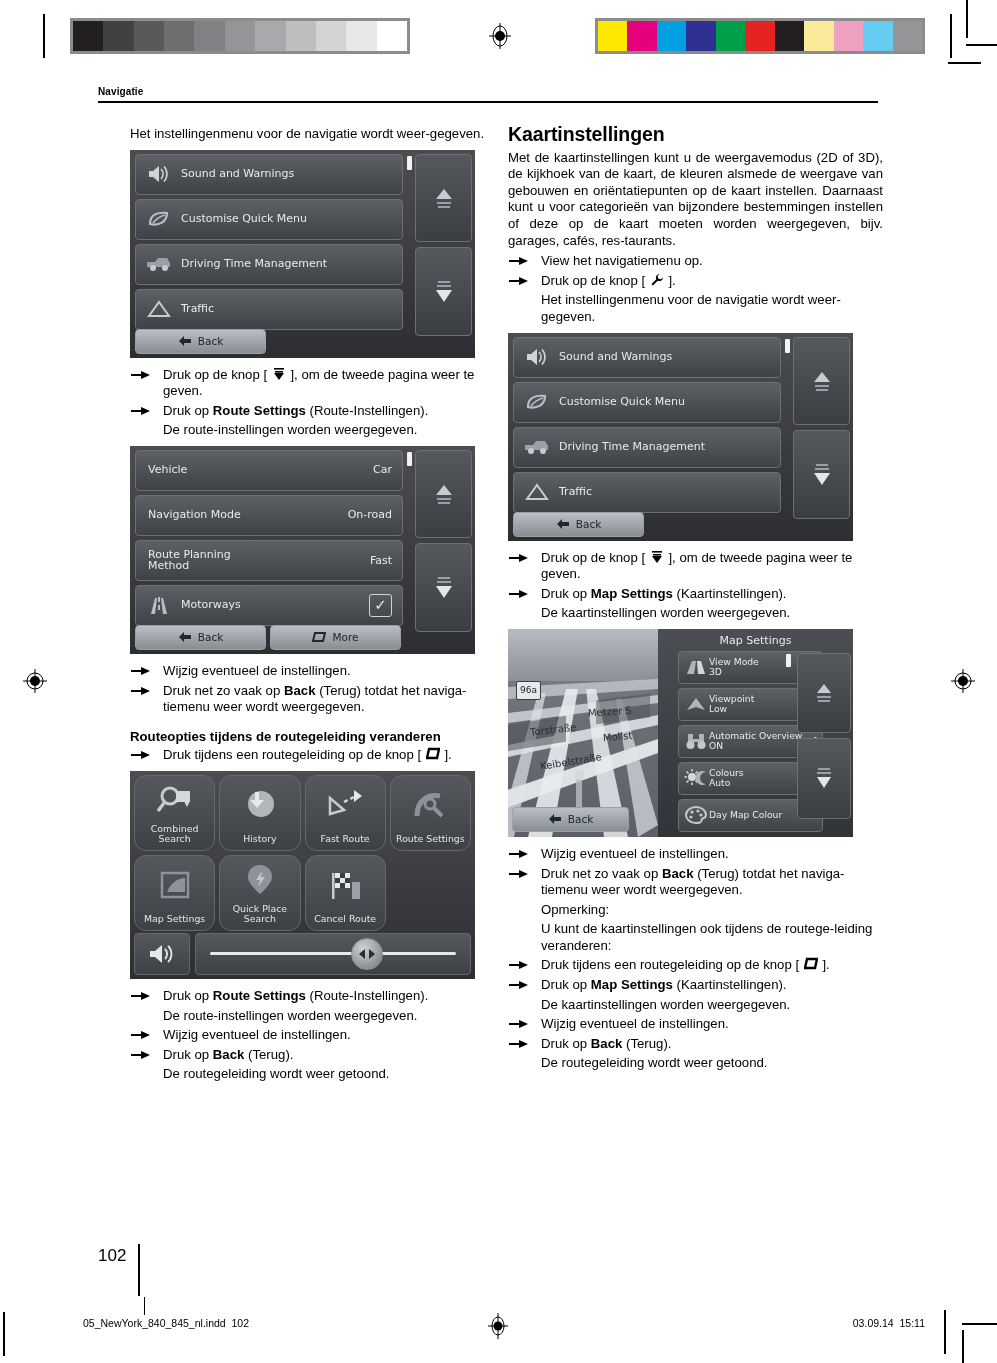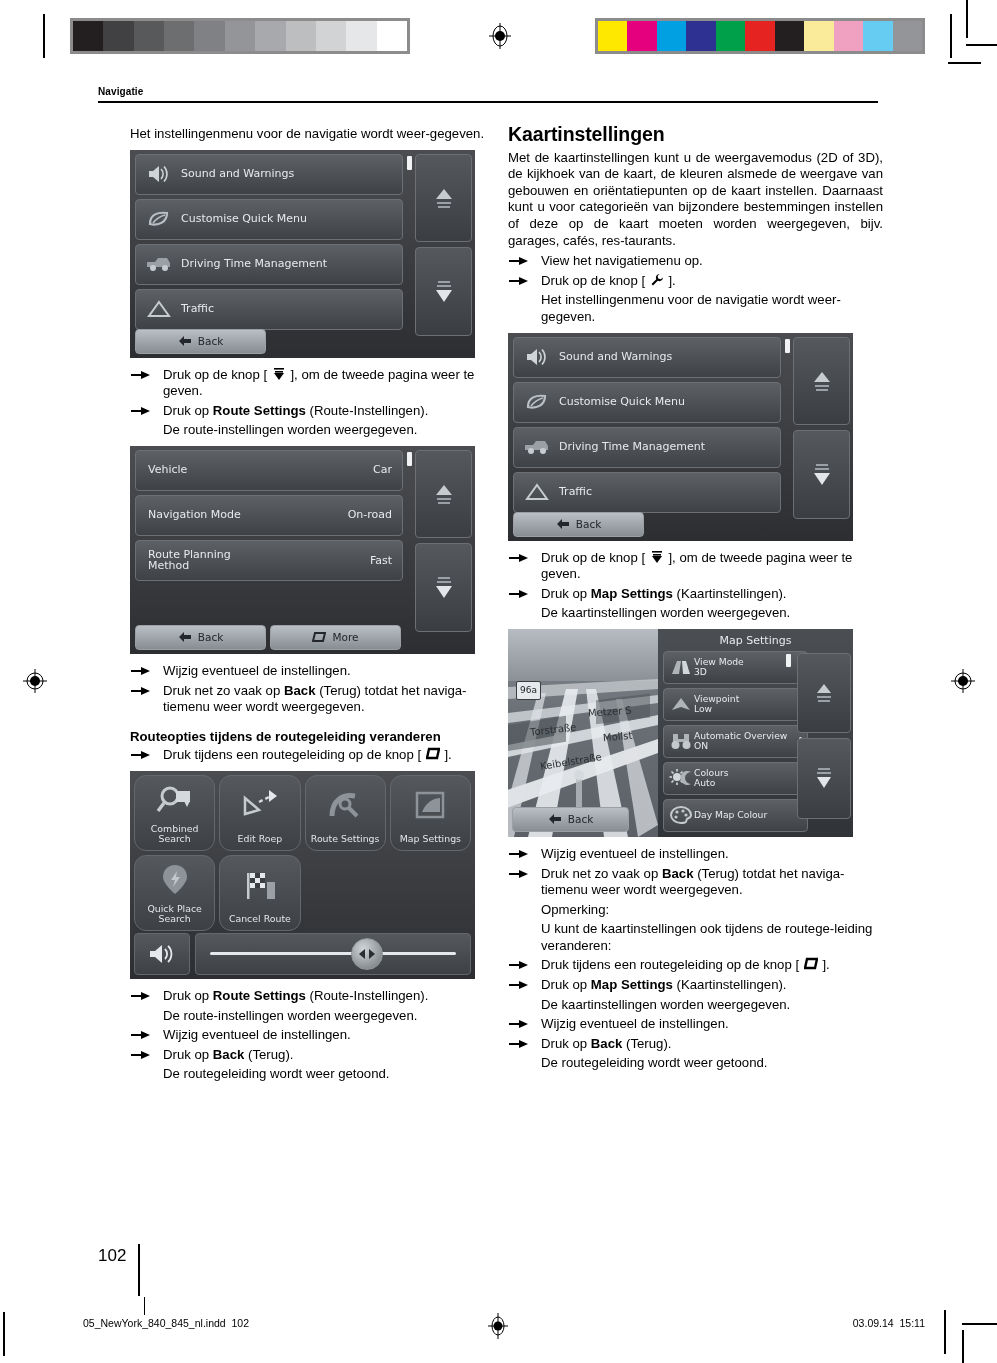--- a/index.html
+++ b/index.html
@@ -340,21 +340,21 @@
     background: linear-gradient(#4b4f53, #303438);
   }
   .ms-title {
     text-align: center;
     color: #e8eaec;
     font-size: 11px;
     padding: 4px 0 3px 0;
   }
   .ms-rows {
     position: absolute;
-    left: 5px; top: 22px;
+    left: 20px; top: 22px;
     width: 145px;
   }
   .ms-row {
     height: 33px;
     margin-bottom: 4px;
     border-radius: 4px;
     border: 1px solid #6c7074;
     background: linear-gradient(#5d6165, #3e4246);
     display: flex;
     align-items: center;
@@ -610,20 +610,32 @@
         </div>
         <div class="mrow">
           <span class="label" style="padding-left:4px">Navigation Mode</span>
           <span class="value">On-road</span>
         </div>
         <div class="mrow two-line">
           <span class="label" style="padding-left:4px">Route Planning
 Method</span>
           <span class="value">Fast</span>
         </div>
+        <div class="mrow">
+          <span class="ico">
+            <svg width="26" height="22" viewBox="0 0 26 22">
+              <path d="M5 20 L9 4 L11 4 L9 20 z" fill="#b8bec3"></path>
+              <path d="M21 20 L17 4 L15 4 L17 20 z" fill="#b8bec3"></path>
+              <rect x="12" y="3" width="2" height="5" fill="#b8bec3"></rect>
+              <rect x="12" y="11" width="2" height="5" fill="#b8bec3"></rect>
+            </svg>
+          </span>
+          <span class="label">Motorways</span>
+          <span class="chk">✓</span>
+        </div>
       </div>
       <div class="thumb-mark"></div>
       <div class="scroll-col">
         <div class="scroll-up">
           <svg width="26" height="30" viewBox="0 0 26 30">
             <path d="M13 6 L21 16 L5 16 z" fill="#c6cbcf"></path>
             <rect x="6" y="19" width="14" height="2" fill="#9aa0a5"></rect>
             <rect x="7" y="23" width="12" height="2" fill="#9aa0a5"></rect>
           </svg>
         </div>
@@ -698,27 +710,36 @@
               <line x1="8" y1="20" x2="2" y2="28" stroke="#c6cbcf" stroke-width="3.5"></line>
               <rect x="20" y="8" width="14" height="11" fill="#d4d9dd"></rect>
               <path d="M28 18 l3 6 l3 -6 z" fill="#d4d9dd"></path>
             </svg>
           </span>
           <span class="qlabel">Combined
 Search</span>
         </div>
         <div class="qm-tile">
           <span class="qico">
+            <svg width="36" height="34" viewBox="0 0 36 34">
+              <circle cx="19" cy="16" r="13" fill="#b0b6ba"></circle>
+              <path d="M13 4 L13 12 L8 12 L15 20 L22 12 L17 12 L17 4 z" fill="#e6e9ec"></path>
+            </svg>
+          </span>
+          <span class="qlabel">History</span>
+        </div>
+        <div class="qm-tile">
+          <span class="qico">
             <svg width="38" height="34" viewBox="0 0 38 34">
               <path d="M4 26 L4 10 L18 22 z" fill="none" stroke="#c6cbcf" stroke-width="2.5"></path>
               <path d="M18 14 L30 8" stroke="#d4d9dd" stroke-width="2.5" stroke-dasharray="4 3"></path>
               <path d="M28 2 L36 8 L28 14 z" fill="#e6e9ec"></path>
             </svg>
           </span>
-          <span class="qlabel">Edit Roep</span>
+          <span class="qlabel">Fast Route</span>
         </div>
         <div class="qm-tile">
           <span class="qico">
             <svg width="36" height="34" viewBox="0 0 36 34">
               <path d="M5 28 C5 12 16 6 28 8" fill="none" stroke="#8d9398" stroke-width="5"></path>
               <circle cx="18" cy="16" r="5" fill="none" stroke="#8d9398" stroke-width="3"></circle>
               <line x1="21" y1="19" x2="30" y2="28" stroke="#8d9398" stroke-width="4"></line>
             </svg>
           </span>
           <span class="qlabel">Route Settings</span>

